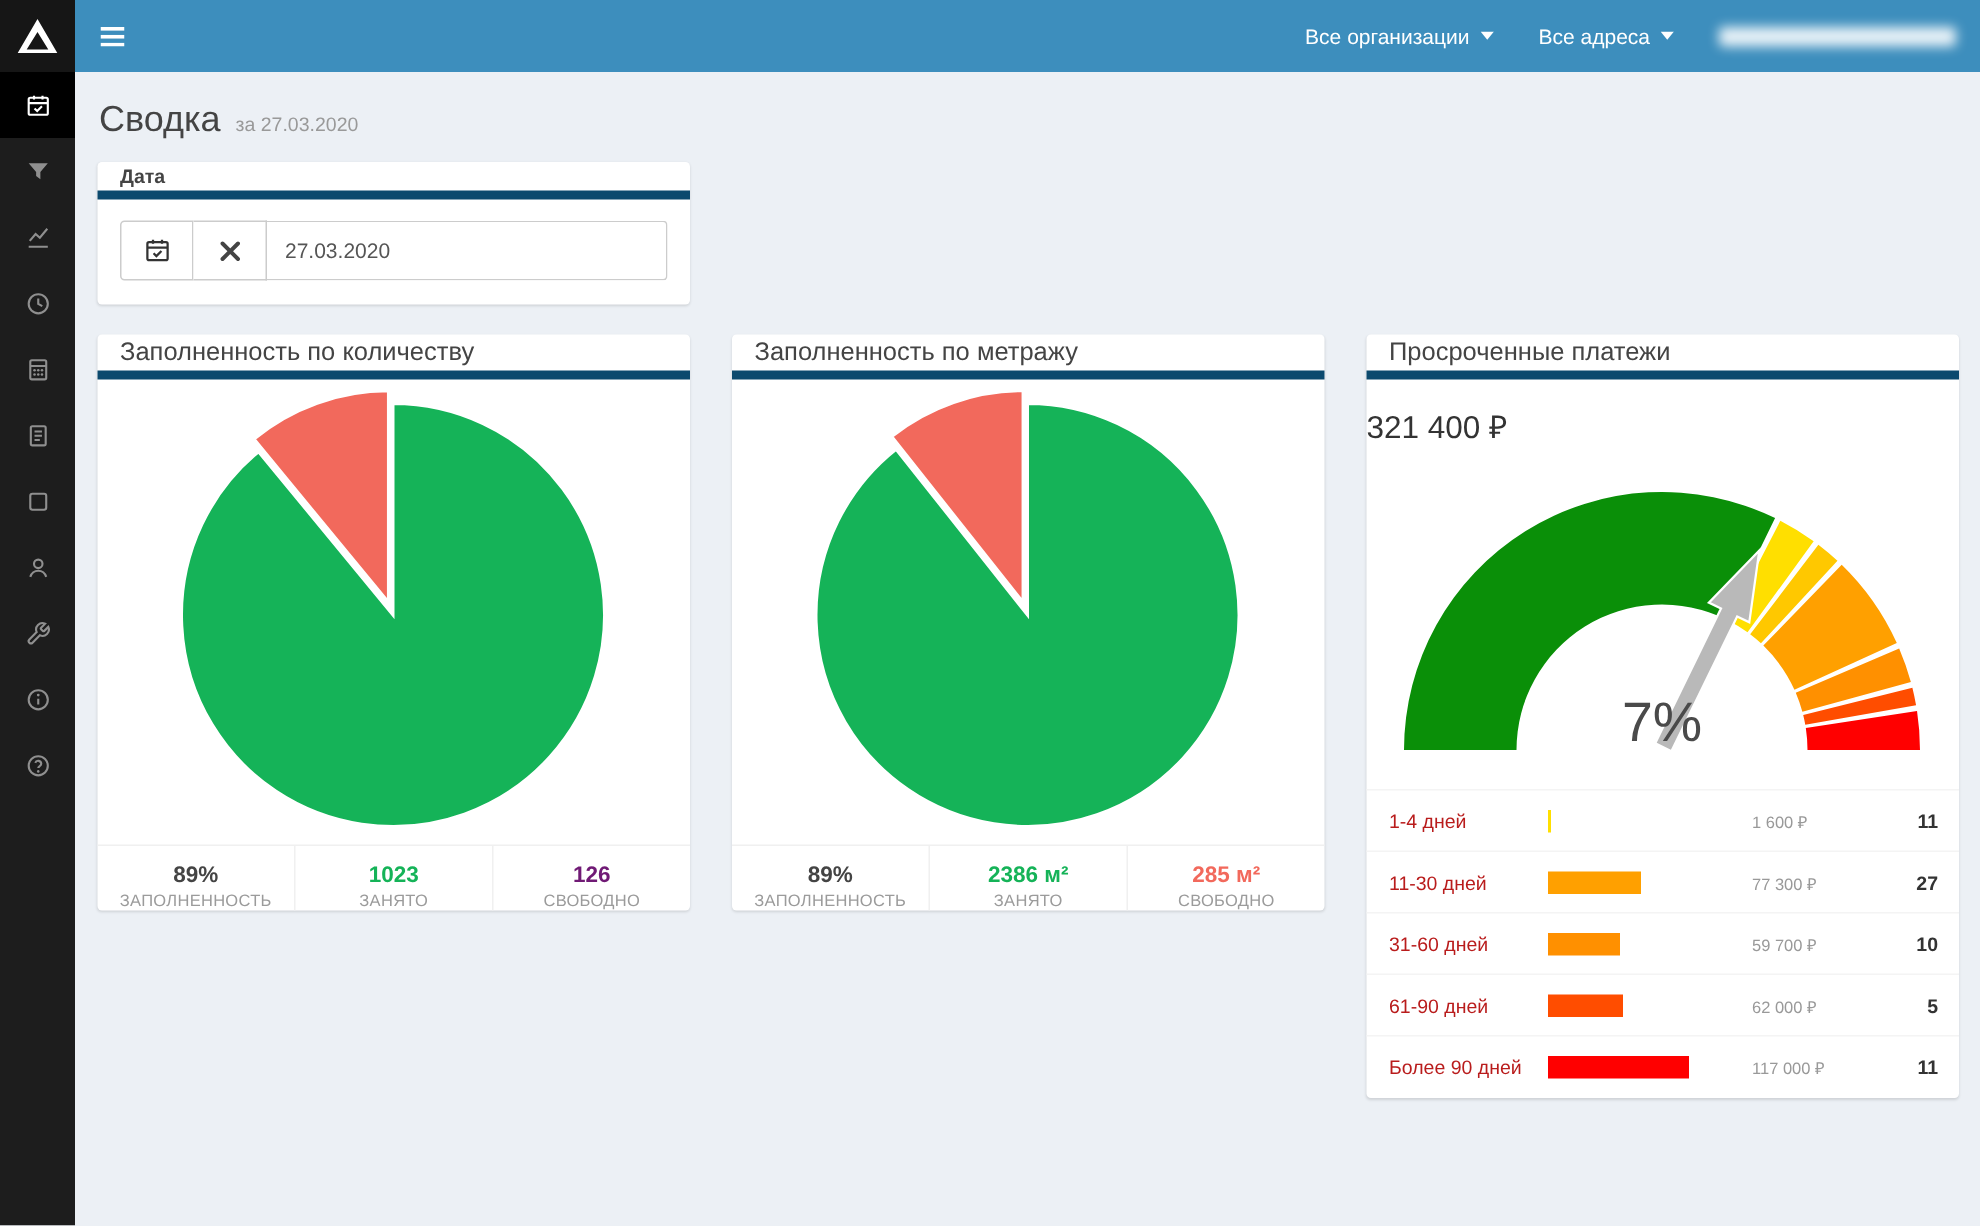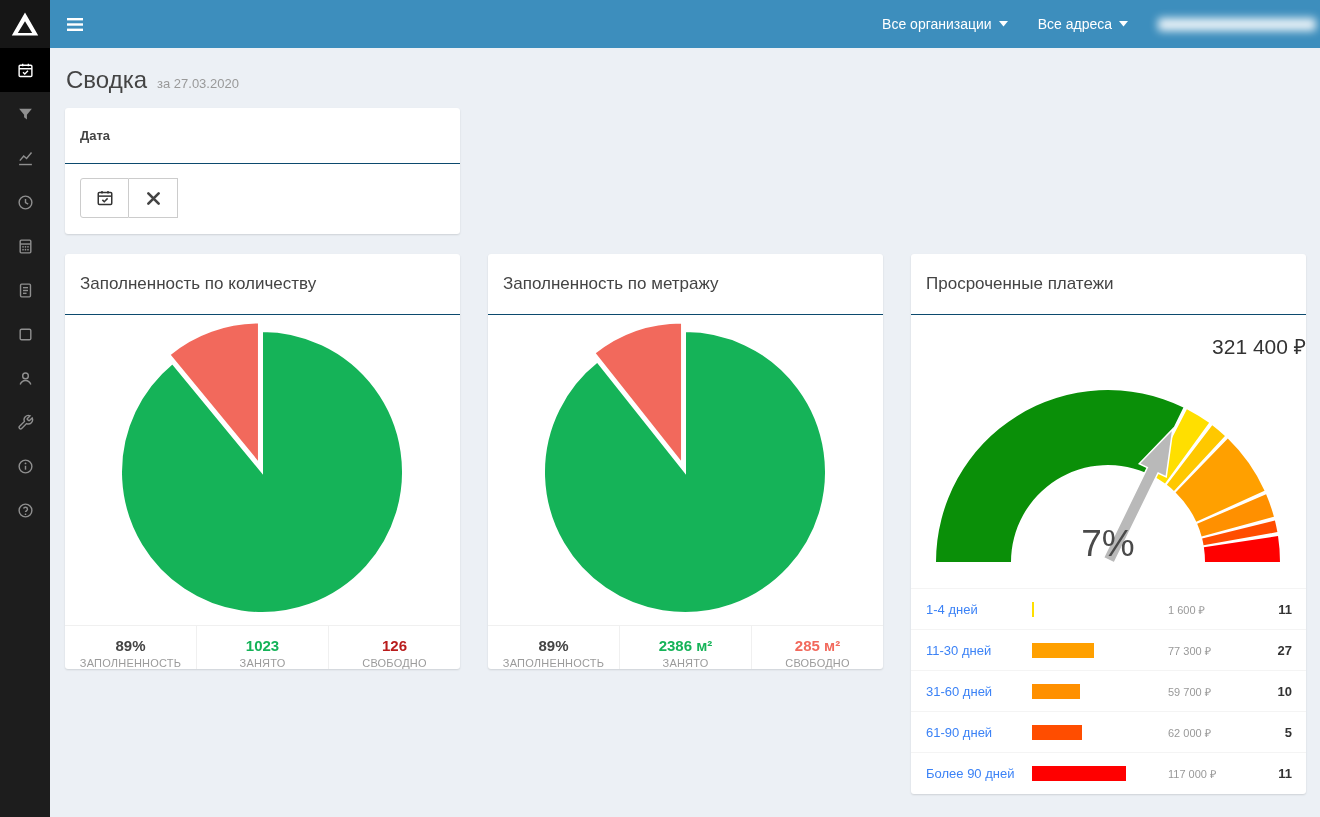--- a/index.html
+++ b/index.html
@@ -4,65 +4,65 @@
 <style>
   *{box-sizing:border-box;margin:0;padding:0}
   html,body{width:1320px;height:817px;overflow:hidden}
   body{background:#ecf0f5;font-family:"Liberation Sans",sans-serif}
 
   
   .topbar{display:flex;height:48px}
   .logo-box{width:50px;background:#161616;display:flex;align-items:center;justify-content:center;cursor:pointer}
   .navbar{flex:1;background:#3d8ebd;display:flex;align-items:center;color:#fff}
   .hamburger{background:none;border:none;color:#fff;height:100%;padding:0 17px;cursor:pointer;display:flex;align-items:center}
-  .nav-right{margin-left:auto;display:flex;align-items:center;gap:30px;padding-right:4px}
+  .nav-right{margin-left:auto;display:flex;align-items:center;gap:30px;padding-right:16px}
   .nav-dd{font-size:14px;display:flex;align-items:center;gap:7px;cursor:pointer;white-space:nowrap}
   .user-blur{width:158px;height:13px;border-radius:3px;background:rgba(255,255,255,.88);filter:blur(4px);cursor:pointer}
 
   
   .layout{display:flex;height:769px}
   .sidebar{width:50px;background:#1d1d1d;display:flex;flex-direction:column}
   .sb-item{height:44px;display:flex;align-items:center;justify-content:center;color:#8f8f8f;cursor:pointer}
   .sb-item.active{background:#000;color:#fff}
   .sb-item svg{width:17px;height:17px}
   main{flex:1;padding:8px 14px 0 15px;overflow:hidden}
 
   .page-head{display:flex;align-items:baseline;gap:10px;margin:10px 0 14px 1px}
   .page-title{font-size:24px;font-weight:400;color:#444}
   .page-subtitle{font-size:13px;color:#999}
 
   
   .card{background:#fff;border-radius:3px;box-shadow:0 1px 2px rgba(0,0,0,.13)}
-  .card-header{padding:20px 15px;font-size:17px;color:#444;border-bottom:1px solid #0c4a6e}
+  .card-header{padding:2px 15px;font-size:17px;color:#444;border-bottom:6px solid #0c4a6e}
   .date-card{width:395px;margin-bottom:20px}
   .date-card .card-header{font-size:13px;font-weight:bold;color:#444}
   .date-body{padding:14px 15px 16px;display:flex}
   .ig-btn{width:49px;height:40px;background:#fff;border:1px solid #ccc;display:flex;align-items:center;justify-content:center;cursor:pointer;color:#333}
   .ig-btn:first-child{border-radius:3px 0 0 3px}
   .ig-btn + .ig-btn{border-left:none}
   .date-input{flex:1;height:40px;border:1px solid #ccc;border-left:none;border-radius:0 3px 3px 0;padding:0 12px;font-size:14px;color:#555;font-family:inherit;outline:none}
 
   .cards-row{display:flex;gap:28px;align-items:flex-start}
   .cards-row .card{width:450px}
   .pie-svg{display:block;width:395px;height:310px}
 
   .stats{display:flex;border-top:1px solid #f0f0f0}
   .stat{flex:1;text-align:center;padding:11px 4px 0}
   .stat + .stat{border-left:1px solid #f0f0f0}
   .stat-value{font-size:15px;font-weight:bold}
   .stat-label{font-size:11px;color:#9b9b9b;margin-top:3px;letter-spacing:.2px}
 
-  .gauge-total{text-align:right;font-size:21px;color:#333;margin:17px 0 6px}
+  .gauge-total{text-align:left;font-size:21px;color:#333;margin:17px 0 6px}
   .gauge-wrap{padding:0 15px}
   .gauge-svg{display:block;width:365px;height:208px}
 
   .od-table{border-top:1px solid #f4f4f4;margin-top:14px}
   .od-row{display:flex;align-items:center;height:41px;padding:0 14px 0 15px;border-bottom:1px solid #f4f4f4}
   .od-row:last-child{border-bottom:none}
-  .od-label{width:106px;font-size:13px;color:#3b82f6}
+  .od-label{width:106px;font-size:13px;color:#b91c1c}
   .od-barwrap{flex:1;height:15px}
   .od-barwrap i{display:block;height:15px}
   .od-amount{width:84px;text-align:left;font-size:11px;color:#999;margin-right:16px}
   .od-count{width:24px;text-align:right;font-size:13px;font-weight:bold;color:#333}
 </style>
 </head>
 <body>
 
 <svg width="0" height="0" style="position:absolute" aria-hidden="true">
   <defs>
@@ -226,20 +226,21 @@
         <button class="ig-btn">
           <svg width="18" height="18" viewBox="0 0 24 24">
               <use href="#calendar-icon"></use>
             </svg>
         </button>
         <button class="ig-btn">
           <svg width="15" height="15" viewBox="0 0 16 16">
             <path d="M2.5 2.5l11 11M13.5 2.5l-11 11" stroke="#444" stroke-width="2.8" stroke-linecap="round"></path>
           </svg>
         </button>
+        <input class="date-input" type="text" value="27.03.2020" style="">
       </div>
     </section>
 
     <div class="cards-row">
 
       <section class="card">
         <div class="card-header">Заполненность по количеству</div>
         <svg class="pie-svg" id="pie1" viewBox="0 0 395 310">
             <path d="M 197 157 L 197.00 16.00 A 141 141 0 1 1 107.36 48.17 Z" fill="#15b358" stroke="#fff" stroke-width="2"></path>
             <path d="M 197 157 L 107.36 48.17 A 141 141 0 0 1 197.00 16.00 Z" fill="#f2695c" stroke="#fff" stroke-width="2" transform="translate(-3.04 -8.47)"></path>
@@ -247,21 +248,21 @@
         <div class="stats" id="stats1">
             <div class="stat">
               <div class="stat-value" style="color:#444444">89%</div>
               <div class="stat-label">ЗАПОЛНЕННОСТЬ</div>
             </div>
             <div class="stat">
               <div class="stat-value" style="color:#15b358">1023</div>
               <div class="stat-label">ЗАНЯТО</div>
             </div>
             <div class="stat">
-              <div class="stat-value" style="color:#b91c1c">126</div>
+              <div class="stat-value" style="color:#701a75">126</div>
               <div class="stat-label">СВОБОДНО</div>
             </div>
           </div>
       </section>
 
       <section class="card">
         <div class="card-header">Заполненность по метражу</div>
         <svg class="pie-svg" id="pie2" viewBox="0 0 395 310">
             <path d="M 197 157 L 197.00 16.00 A 141 141 0 1 1 109.39 46.52 Z" fill="#15b358" stroke="#fff" stroke-width="2"></path>
             <path d="M 197 157 L 109.39 46.52 A 141 141 0 0 1 197.00 16.00 Z" fill="#f2695c" stroke="#fff" stroke-width="2" transform="translate(-2.96 -8.50)"></path>

